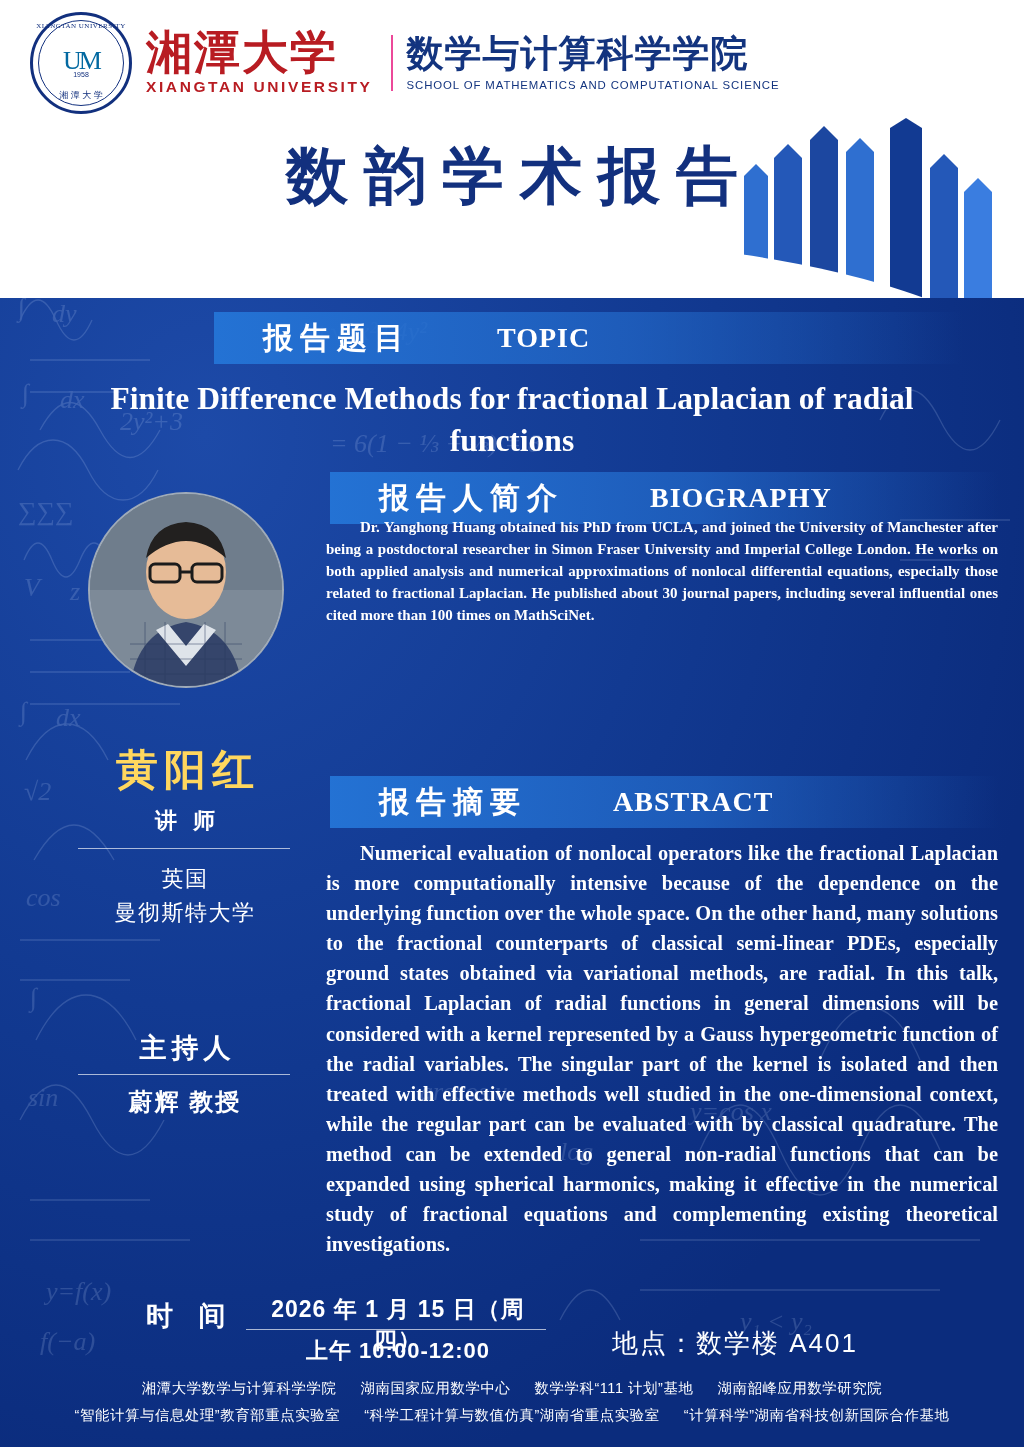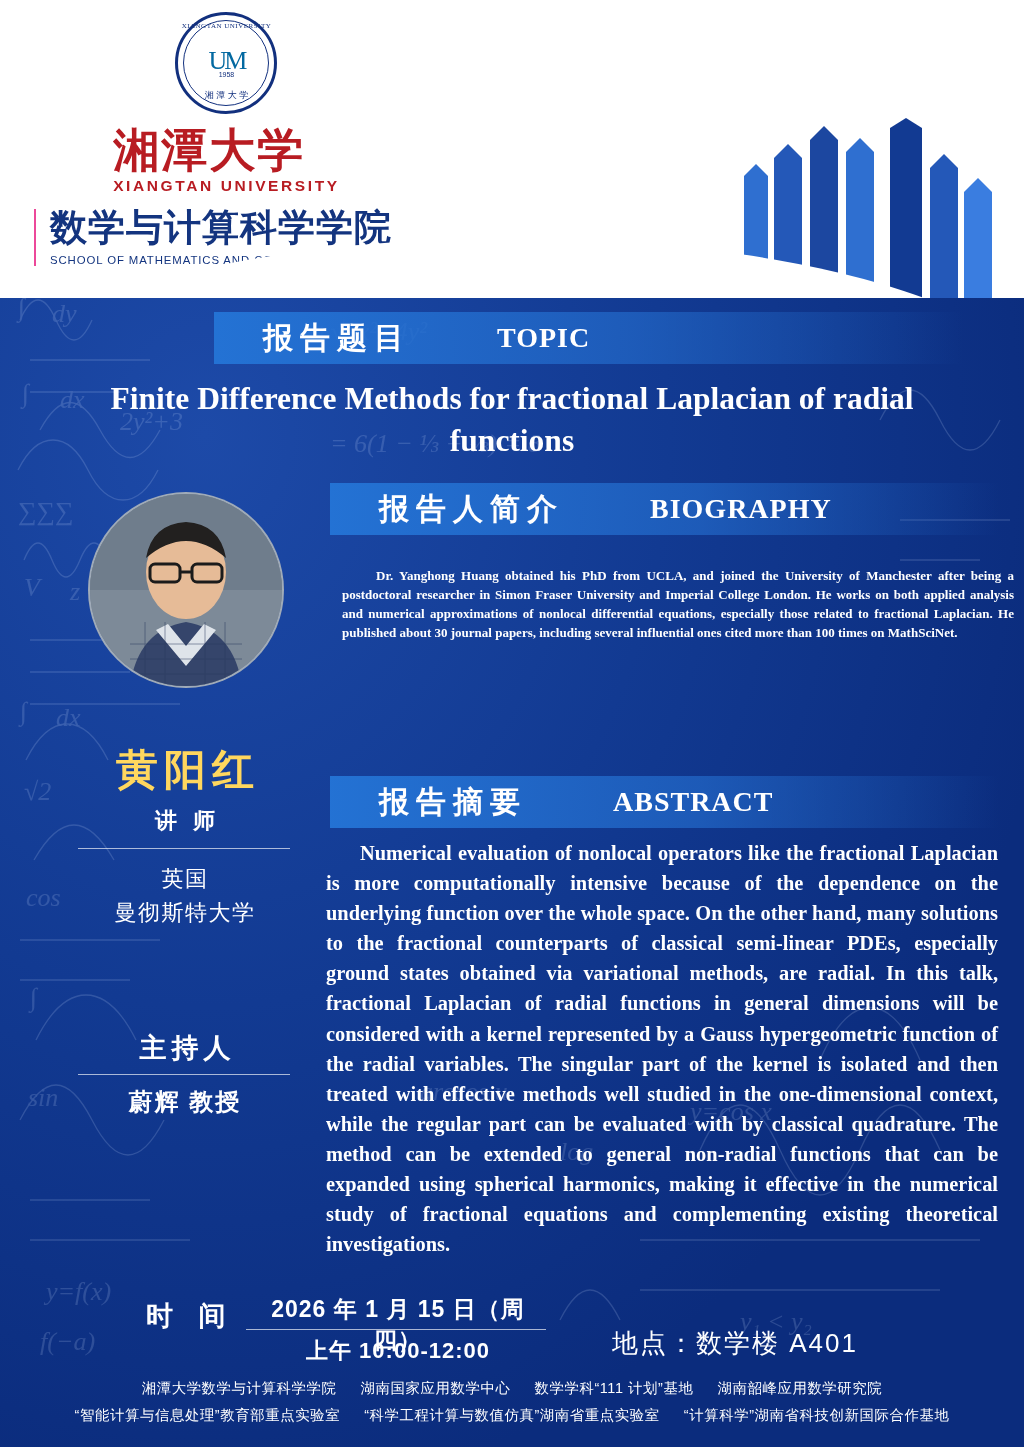--- a/index.html
+++ b/index.html
@@ -58,21 +58,20 @@
     background: #ffffff;
     border-radius: 50% 50% 0 0 / 100% 100% 0 0;
   }
 
   .logo-row {
     position: absolute;
     left: 30px; top: 12px;
     display: flex;
     align-items: center;
     gap: 14px;
-    flex-direction: column;
   }
   .seal {
     width: 96px; height: 96px;
     border-radius: 50%;
     border: 3px solid #12307e;
     position: relative;
     background: #fff;
     flex: 0 0 auto;
   }
   .seal .ring {
@@ -199,21 +198,21 @@
   .section-en {
     font-size: 28px;
     font-weight: bold;
     color: #ffffff;
     letter-spacing: 1px;
     font-family: "Liberation Serif", serif;
     margin-left: 44px;
   }
 
   #topic-bar { left: 214px; top: 312px; width: 700px; }
-  #bio-bar   { left: 330px; top: 483px; width: 620px; }
+  #bio-bar   { left: 330px; top: 472px; width: 620px; }
   #abs-bar   { left: 330px; top: 776px; width: 620px; }
 
   .topic-title {
     position: absolute;
     left: 70px; top: 378px;
     width: 884px;
     text-align: center;
     font-size: 31.5px;
     font-weight: bold;
     color: #ffffff;
@@ -299,26 +298,25 @@
 
   
   .body-text {
     position: absolute;
     color: #ffffff;
     font-family: "Liberation Serif", serif;
     text-align: justify;
     text-justify: inter-word;
   }
   #bio-text {
-    left: 326px; top: 566px; width: 672px;
-    font-size: 13px;
+    left: 326px; top: 516px; width: 672px;
+    font-size: 15px;
     line-height: 1.47;
     font-weight: bold;
     text-indent: 34px;
-    margin-left: 16px;
   }
   #abs-text {
     left: 326px; top: 838px; width: 672px;
     font-size: 20.4px;
     line-height: 1.475;
     font-weight: bold;
     text-indent: 34px;
   }
 
   
@@ -454,20 +452,21 @@
           <path d="M34 180 L34 40 L48 26 L62 40 L62 180 Z" fill="#2458b8"></path>
           <path d="M70 180 L70 22 L84 8 L98 22 L98 180 Z" fill="#1c47a0"></path>
           <path d="M106 180 L106 34 L120 20 L134 34 L134 180 Z" fill="#2f6fd0"></path>
           <path d="M150 180 L150 10 L166 0 L182 10 L182 180 Z" fill="#123a92"></path>
           <path d="M190 180 L190 50 L204 36 L218 50 L218 180 Z" fill="#2458b8"></path>
           <path d="M224 180 L224 74 L238 60 L252 74 L252 180 Z" fill="#3a7de0"></path>
         </g>
       </svg>
     </div>
 
+    <div class="series-title">数韵学术报告</div>
     <div class="series-sub">第 6 期  第 18 场</div>
   </div>
 
   <div class="section-bar" id="topic-bar">
     <span class="section-cn">报告题目</span>
     <span class="section-en">TOPIC</span>
   </div>
   <div class="topic-title">Finite Difference Methods for fractional Laplacian of radial functions</div>
 
   <div class="section-bar" id="bio-bar">

